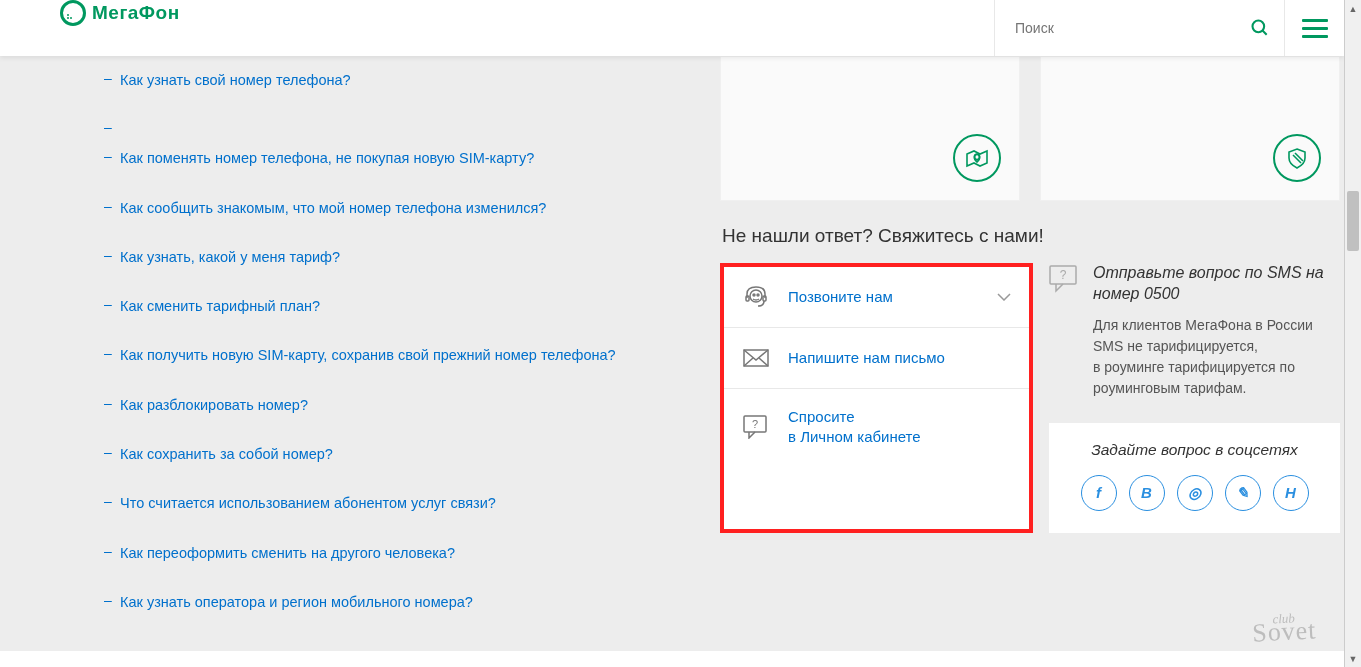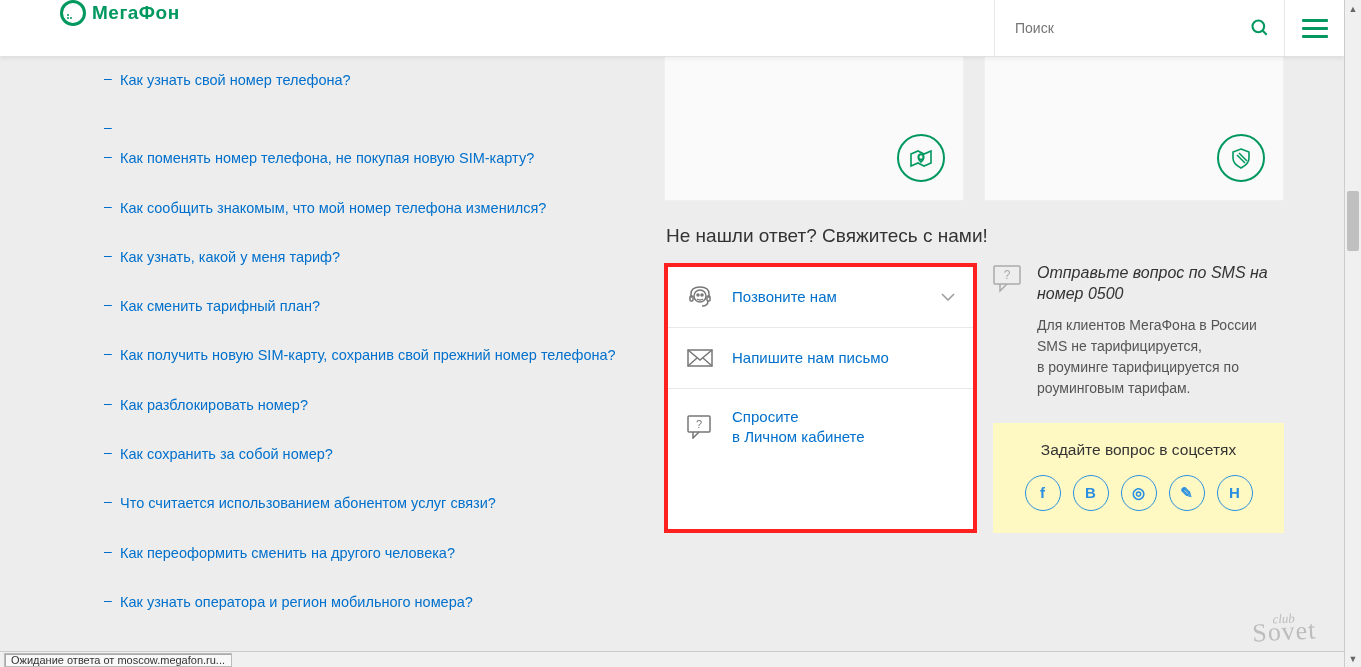--- a/index.html
+++ b/index.html
@@ -27,38 +27,38 @@
   .cabinet-text { font-size:16px; color:#333; }
   .hamburger { width:60px; border-left:1px solid #e8e8e8; display:flex; flex-direction:column; justify-content:center; align-items:center; gap:5px; }
   .hamburger span { width:26px; height:3px; background:#00985f; border-radius:1px; }
   
   .content { position:absolute; top:56px; left:0; right:0; bottom:0; }
   .faq-col { position:absolute; left:60px; top:0; width:600px; }
   .faq-item { padding:14px 0 14px 44px; position:relative; border-bottom:1px solid transparent; }
   .faq-item .dash { position:absolute; left:44px; top:14px; color:#0070cc; }
   .faq-item a { margin-left:16px; color:#0070cc; text-decoration:none; font-size:14.5px; line-height:1.4; display:inline-block; max-width:510px; }
   
-  .right-col { position:absolute; left:664px; top:0; width:620px; }
+  .right-col { position:absolute; left:720px; top:0; width:620px; }
   .card-row { display:flex; gap:20px; margin-bottom:24px; }
   .badge-card { flex:1; height:145px; background:#fafafa; border:1px solid #f0f0f0; position:relative; }
   .badge-icon { position:absolute; right:18px; bottom:18px; width:48px; height:48px; border:2px solid #00985f; border-radius:50%; display:flex; align-items:center; justify-content:center; color:#00985f; }
   .contact-title { font-size:19px; color:#333; margin:24px 0 16px 2px; }
   .contact-grid { display:flex; gap:16px; }
   .contact-box { width:313px; background:#fff; border:4px solid #ff2020; }
   .contact-item { display:flex; align-items:center; padding:18px 18px; border-bottom:1px solid #e8e8e8; gap:18px; cursor:pointer; }
   .contact-item:last-child { border-bottom:none; }
   .contact-item .cicon { width:28px; height:24px; color:#666; display:flex; align-items:center; justify-content:center; }
   .contact-item .clabel { color:#0070cc; font-size:15px; flex:1; line-height:1.35; }
   .contact-item .chev { color:#999; font-size:12px; }
   .sms-box { flex:1; }
   .sms-head { display:flex; gap:14px; margin-bottom:10px; }
   .sms-icon { width:30px; height:30px; color:#999; margin-top:2px; flex-shrink:0; }
   .sms-title { font-size:16px; color:#333; line-height:1.3;font-style:italic; }
   .sms-desc { font-size:14px; color:#555; line-height:1.5; margin-left:44px; }
-  .social-card { margin-top:24px; background:#fef9c3; padding:18px 14px 22px; }
+  .social-card { margin-top:24px; background:#ffffff; padding:18px 14px 22px;font-style:italic; }
   .social-title { text-align:center; font-size:15.5px; color:#333; margin-bottom:16px; }
   .social-row { display:flex; justify-content:center; gap:12px; }
   .sbtn { width:36px; height:36px; border:1.5px solid #2a8fe0; border-radius:50%; display:flex; align-items:center; justify-content:center; color:#2a8fe0; font-weight:bold; font-size:15px; cursor:pointer; }
   .watermark { position:absolute; right:28px; bottom:10px; font-family:cursive; color:#bdbdbd; text-align:center; font-size:14px; line-height:0.7; pointer-events:none; transform:rotate(-3deg);}
   .watermark .top { font-size:13px; font-style:italic; }
   .watermark .bot { font-size:26px; letter-spacing:1px;}
   svg { display:block; }
 </style>
 </head>
 <body>
@@ -203,23 +203,20 @@
         </div>
       </div>
     </div>
 
     <div class="watermark">
       <div class="top">club</div>
       <div class="bot">Sovet</div>
     </div>
   </div>
 
-  <div class="status-bar">
-    <span class="status-box">Ожидание ответа от moscow.megafon.ru...</span>
-  </div>
 
   <div class="browser-scroll">
     <div class="arrow">▲</div>
     <div class="track">
         <div class="thumb"></div>
       </div>
     <div class="arrow" style="position:absolute;bottom:0;width:100%;">▼</div>
   </div>
 </div>
 

